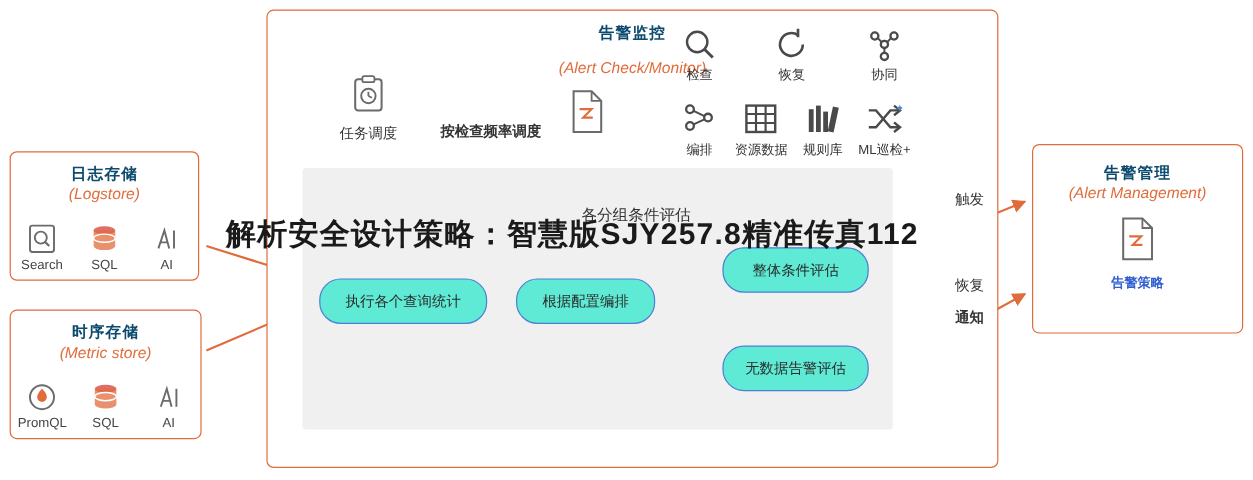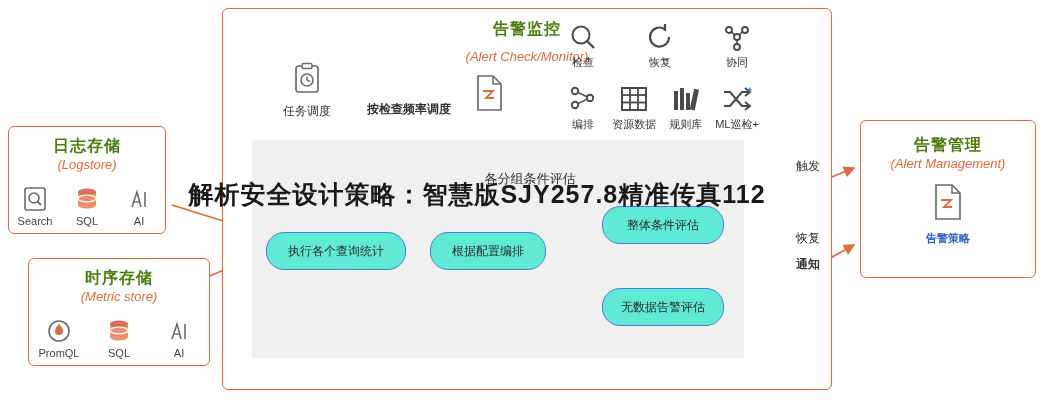--- a/index.html
+++ b/index.html
@@ -14,31 +14,31 @@
 
   
   .obox{
     position:absolute;
     border:1.5px solid #e06c3b;
     border-radius:6px;
     background:#ffffff;
     box-sizing:border-box;
   }
   .title-cn{
-    font-size:16px;color:#4d7c0f;font-weight:600;text-align:center;
+    font-size:13px;color:#0c4a6e;font-weight:600;text-align:center;
     letter-spacing:1px;
   }
   .title-en{
     font-size:13px;color:#e06c3b;text-align:center;font-style:italic;
   }
   .lbl-blue{font-size:11px;color:#2f5fd0;text-align:center;font-weight:600;}
 
   
   #logstore{left:8px;top:126px;width:158px;height:108px;}
-  #metricstore{left:8px;top:258px;width:182px;height:108px;margin-left:20px;}
+  #metricstore{left:8px;top:258px;width:160px;height:108px;}
   .store-head{margin-top:9px;}
   .icon-row{
     position:absolute;left:0;right:0;bottom:6px;
     display:flex;justify-content:space-around;align-items:flex-end;
   }
   .icon-cell{display:flex;flex-direction:column;align-items:center;width:48px;}
   .icon-cap{font-size:11px;color:#444;margin-top:2px;}
   .gi{width:26px;height:28px;}
 
   

